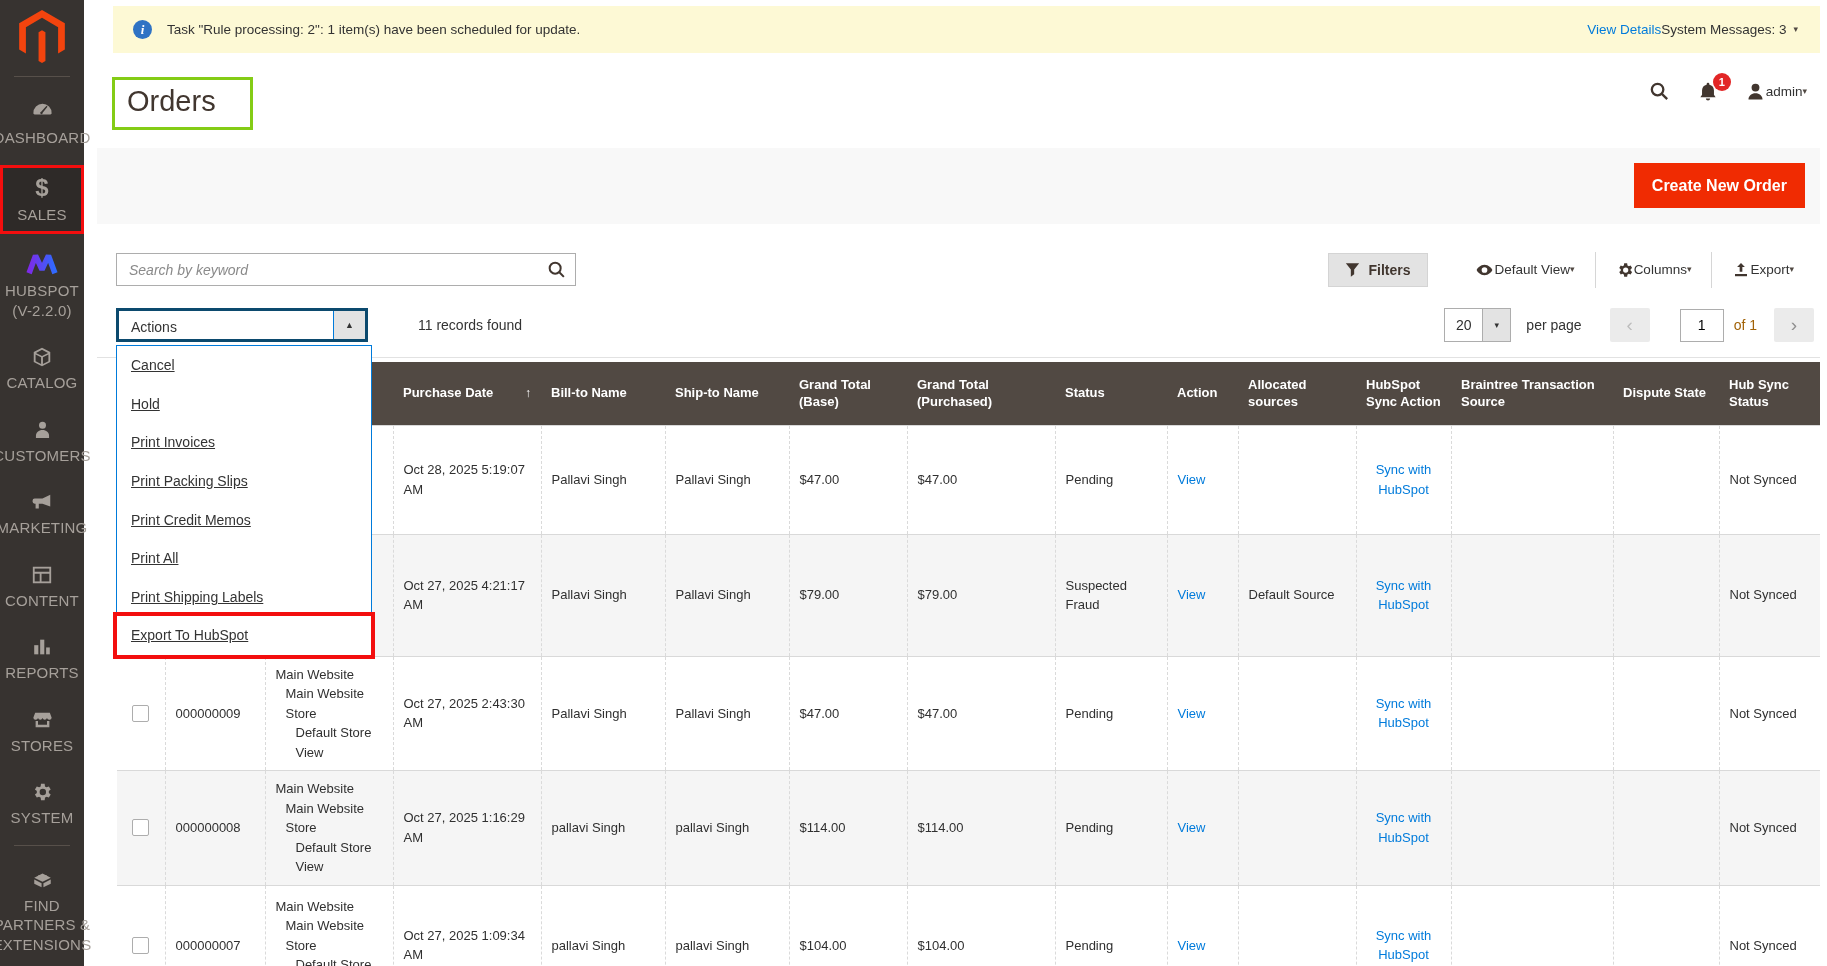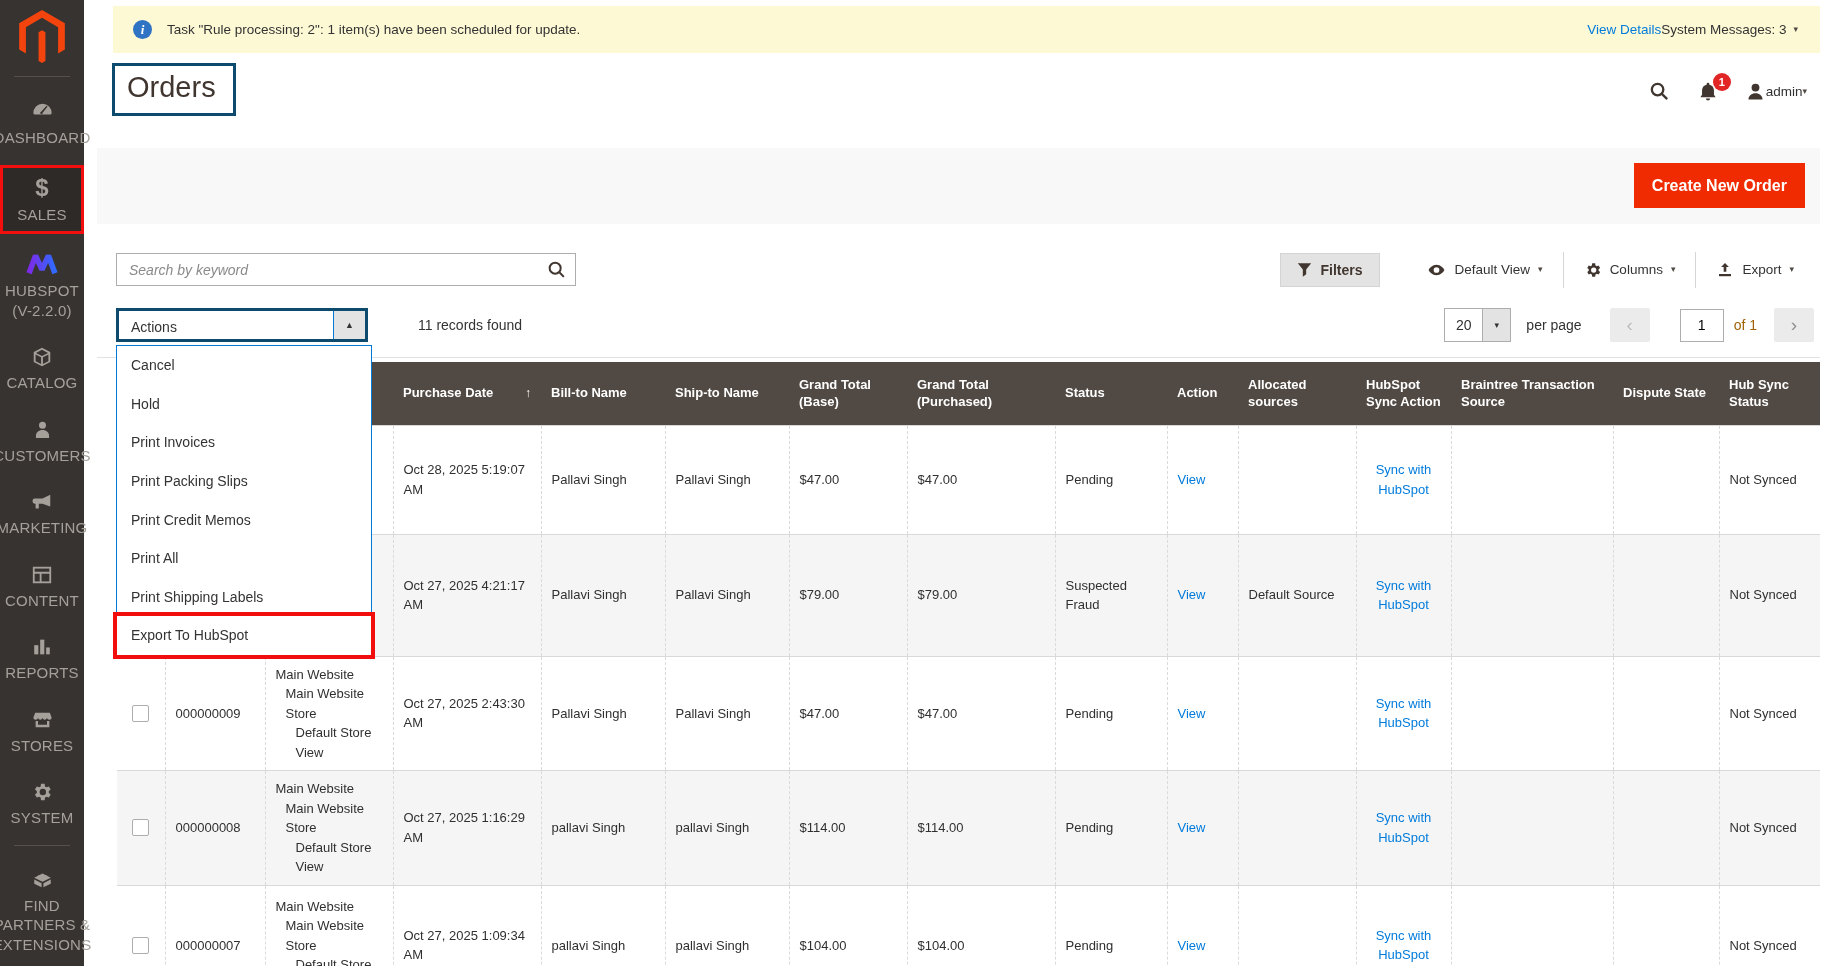--- a/index.html
+++ b/index.html
@@ -32,21 +32,21 @@
   }
   .info-icon {
     width:19px; height:19px; border-radius:50%; background:#2f73c4; color:#fff;
     font-family:"Liberation Serif", serif; font-style:italic; font-weight:bold; font-size:13px;
     display:flex; align-items:center; justify-content:center; margin-right:15px; flex:0 0 auto;
   }
   .notif-right { margin-left:auto; display:flex; align-items:center; font-size:13.5px; }
   .sysmsg { color:#333; cursor:pointer; display:flex; align-items:center; gap:7px; }
   .caret { font-size:9px; color:#514943; line-height:1; }
 
-  .orders-box { position:absolute; top:63px; left:28px; border:3px solid #0c4a6e; padding:5px 17px 9px 12px; }
+  .orders-box { position:absolute; top:77px; left:28px; border:3px solid #84cc16; padding:5px 34px 9px 12px; }
   .page-title { font-size:29px; font-weight:400; color:#41362f; }
 
   .header-icons { position:absolute; top:80px; right:20px; display:flex; align-items:center; gap:26px; }
   .hicon { color:#41362f; cursor:pointer; position:relative; display:flex; align-items:center; }
   .badge {
     position:absolute; top:-8px; right:-12px; min-width:18px; height:18px; padding:0 4px;
     background:#e22626; border-radius:9px; color:#fff; font-size:11px; font-weight:bold;
     display:flex; align-items:center; justify-content:center;
   }
   .admin-wrap { display:flex; align-items:center; gap:0; color:#333; font-size:13.5px; cursor:pointer; }
@@ -64,21 +64,21 @@
   }
   .search-box input::placeholder { font-style:italic; color:#8a8a8a; }
   .search-box .mag { position:absolute; right:7px; top:5px; color:#41362f; cursor:pointer; }
 
   .toolbar-right { position:absolute; top:252px; right:13px; height:35px; display:flex; align-items:center; }
   .filters-btn {
     display:flex; align-items:center; gap:9px; height:34px; padding:0 16px; cursor:pointer;
     background:#e3e3e3; border:1px solid #d4d4d4; font-size:14px; font-weight:bold; color:#41362f;
     margin-right:26px;
   }
-  .tb-group { display:flex; align-items:center; gap:8px; padding:0 20px; font-size:13.5px; color:#333; cursor:pointer; }
+  .tb-group { display:flex; align-items:center; gap:0; padding:0 20px; font-size:13.5px; color:#333; cursor:pointer; }
   .tb-divider { width:1px; height:36px; background:#d6d6d6; }
 
   .actions-select {
     position:absolute; top:308px; left:32px; width:252px; height:34px;
     border:3px solid #0c4a6e; background:#fff; cursor:pointer;
   }
   .actions-select .sel-label { position:absolute; left:12px; top:8px; font-size:14px; color:#333; }
   .sel-caret {
     position:absolute; right:0; top:0; bottom:0; width:32px; background:#e3e3e3; border-left:1px solid #007bdb;
     display:flex; align-items:center; justify-content:center; font-size:9px; color:#333;
@@ -125,21 +125,21 @@
     border-radius:2px; background:#fff; display:block; margin:0 auto; cursor:pointer;
   }
 
   
   .dropdown {
     position:absolute; top:345px; left:32px; width:256px; background:#fff;
     border:1px solid #007bdb; z-index:50; list-style:none;
   }
   .dropdown li {
     height:38.6px; display:flex; align-items:center; padding-left:14px;
-    font-size:14px; color:#333; cursor:pointer; background:#fff;
+    font-size:14px; color:#333; cursor:pointer; background:#fff;text-decoration:underline;
   }
   .dropdown li.highlighted { box-shadow:0 0 0 4px #f30e0e; position:relative; z-index:2; }
 </style>
 </head>
 <body>
 
 <aside class="sidebar">
   <div class="logo-wrap">
     <svg width="46" height="54" viewBox="0 0 44 52">
       <path fill="#f3440e" d="M22 0 0 12.7v25.4l6.5 3.8V16.5L22 7.5l15.5 9v25.4L44 38V12.7z"></path>

